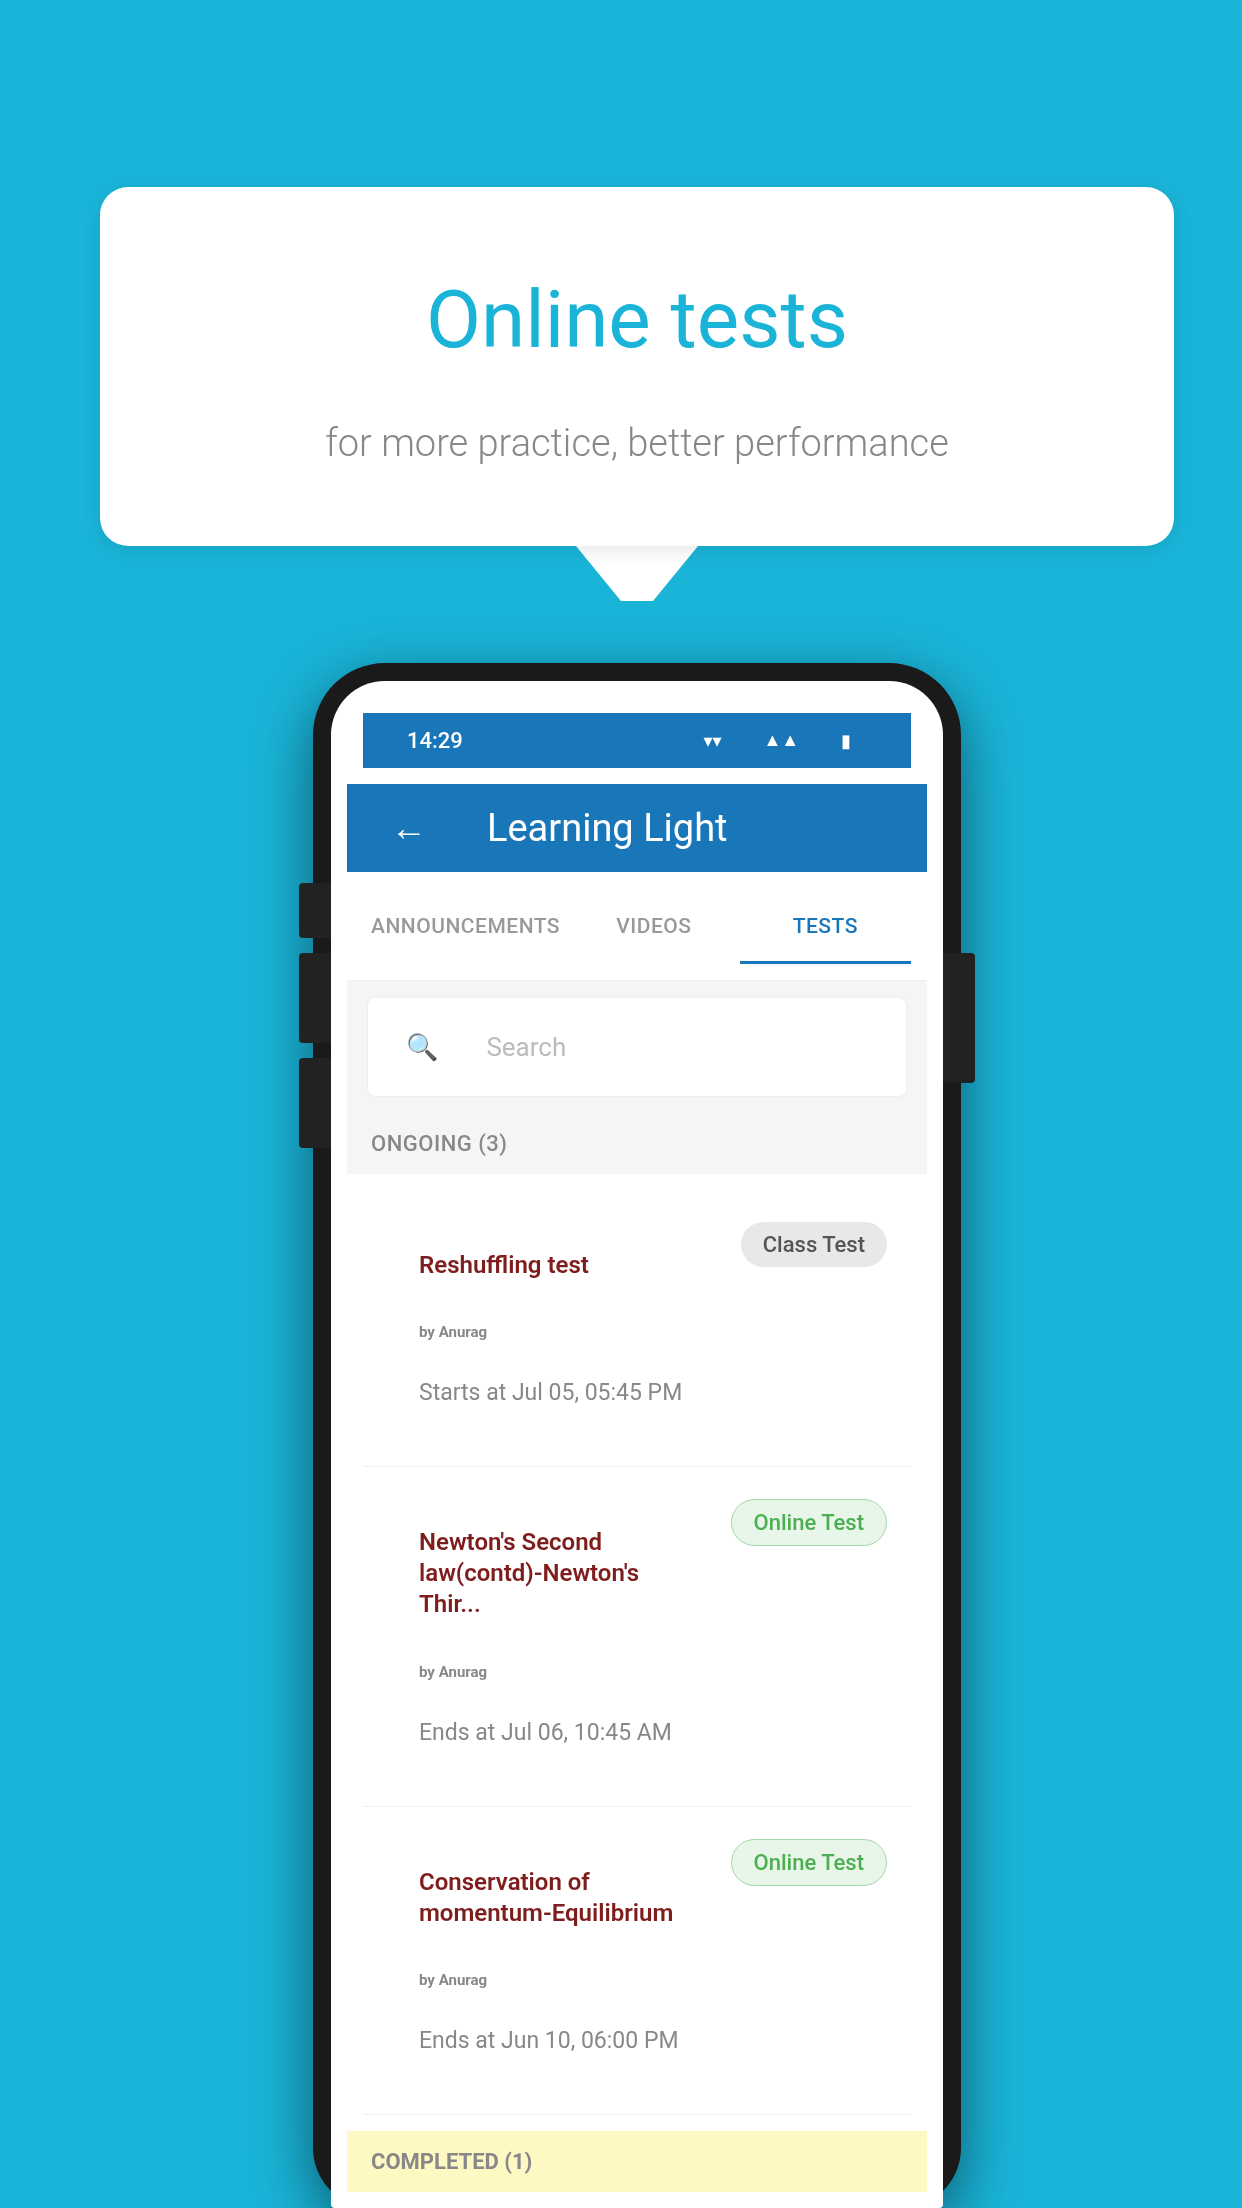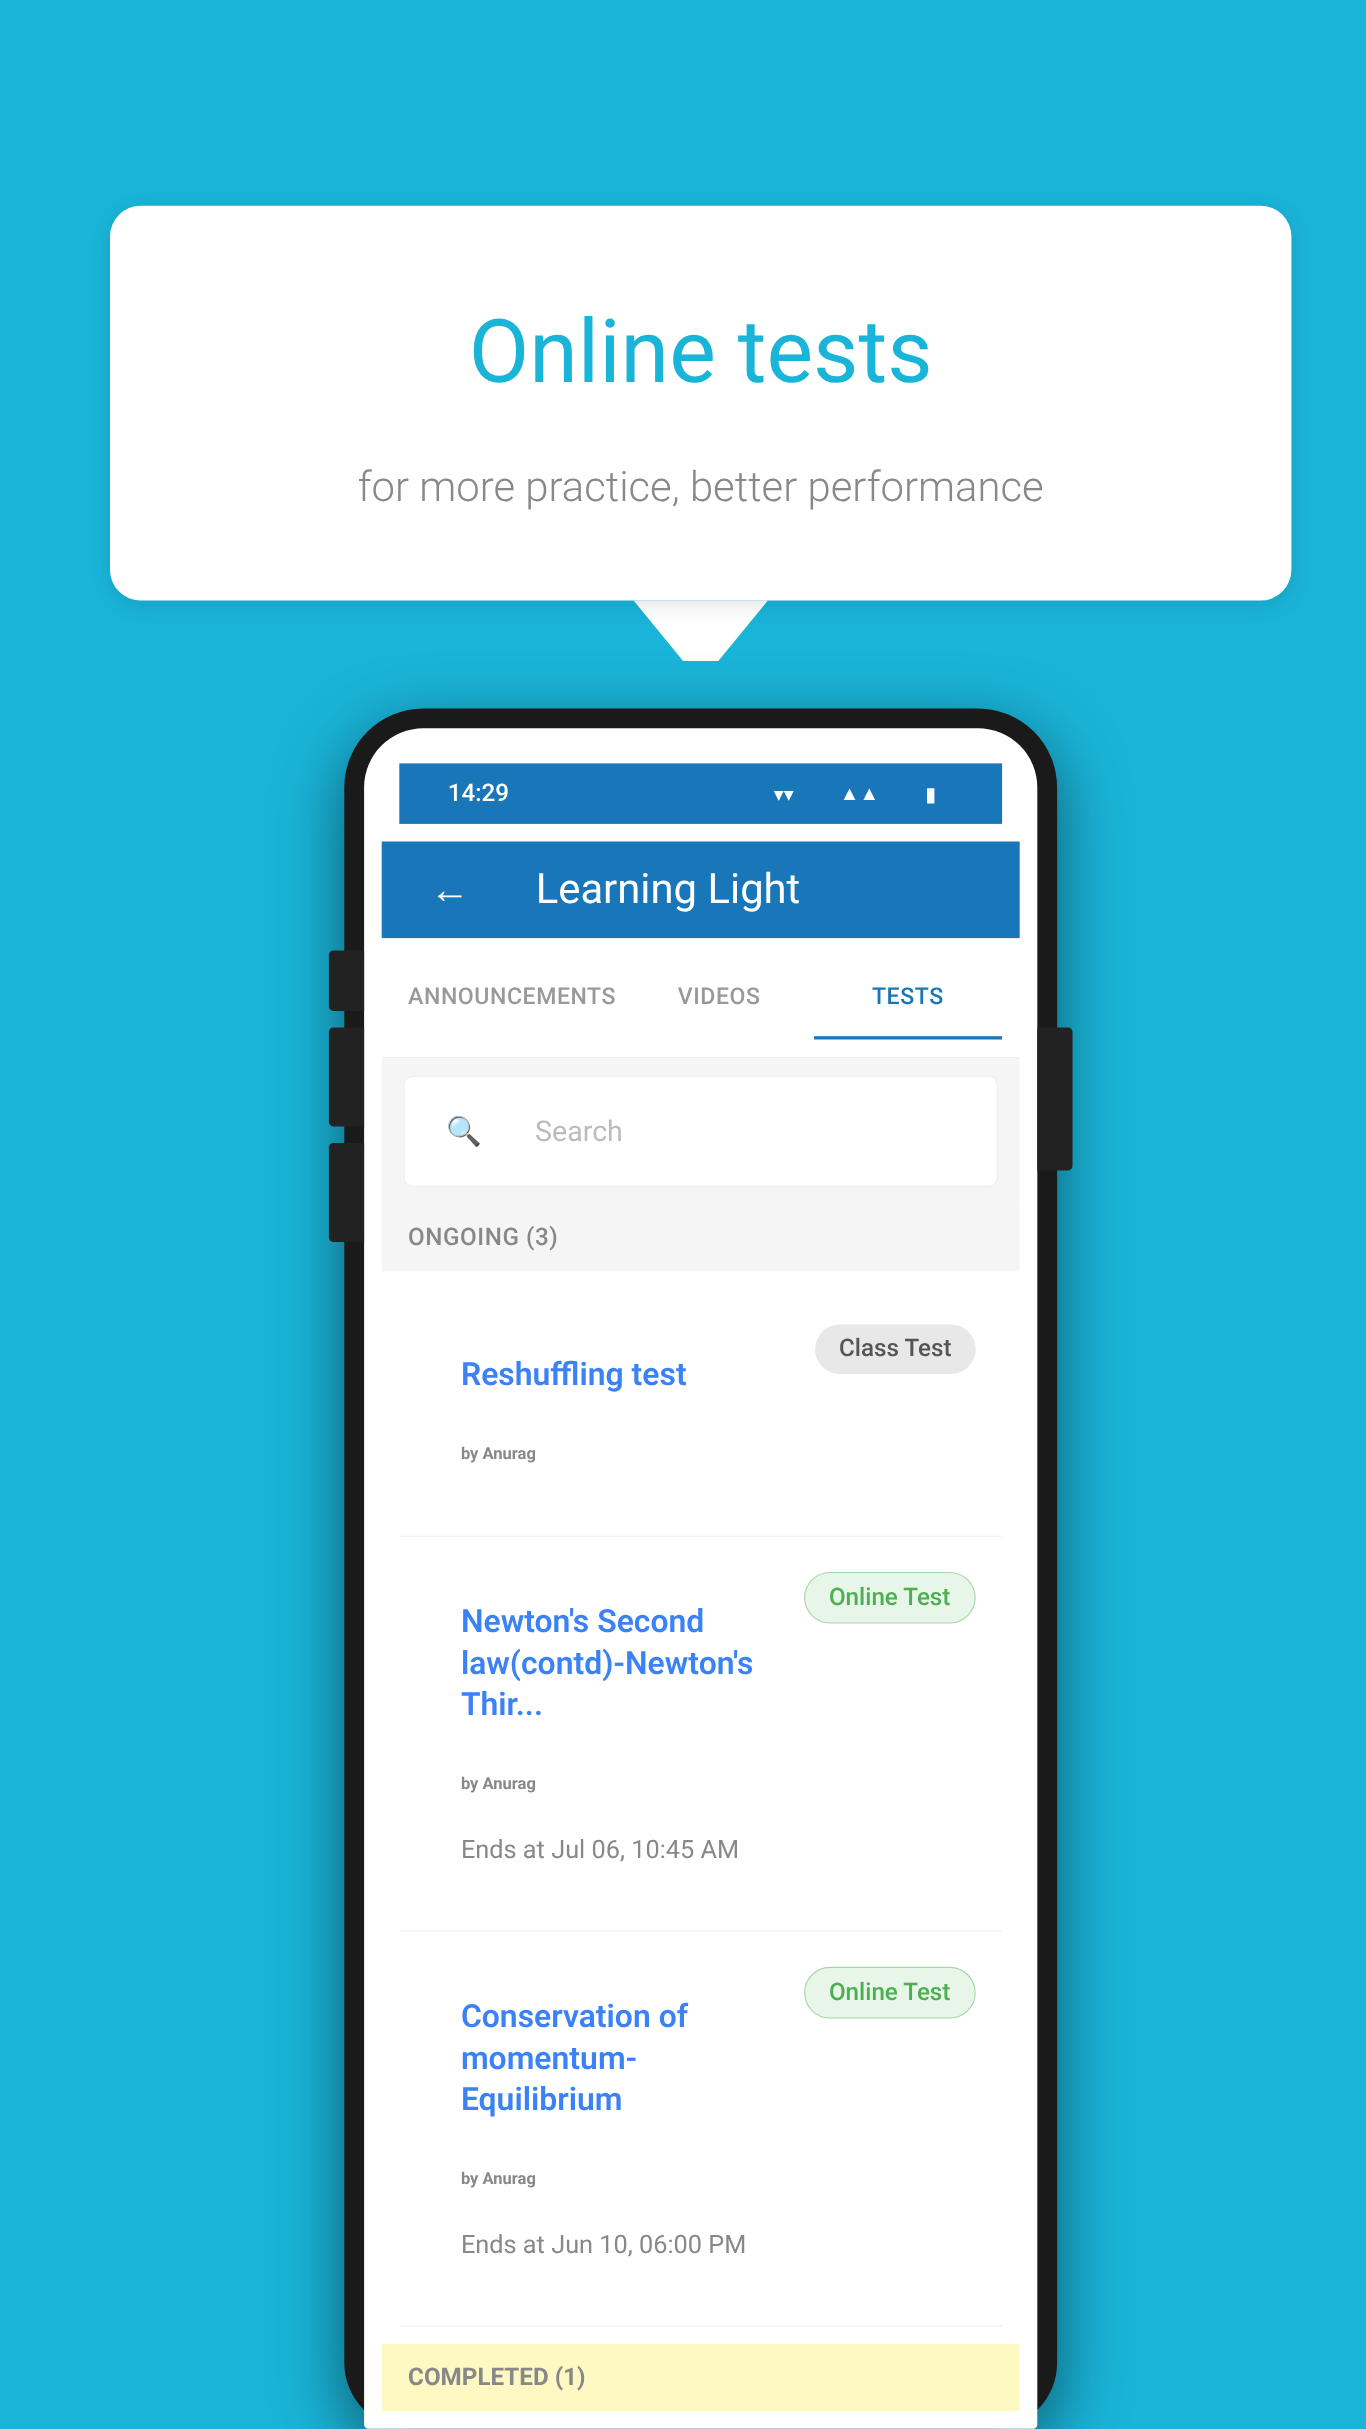--- a/index.html
+++ b/index.html
@@ -241,23 +241,23 @@
       justify-content: space-between;
       align-items: flex-start;
     }
 
     .test-info {
       flex: 1;
       padding-right: 16px;
     }
 
     .test-title {
-      font-size: 29px;
+      font-size: 24px;
       font-weight: 600;
-      color: #3b82f6;
+      color: #7f1d1d;
       margin-bottom: 10px;
       line-height: 1.3;
     }
 
     .test-by {
       font-size: 15px;
       color: #888;
       margin-bottom: 6px;
       font-weight: bold;
     }
@@ -350,20 +350,21 @@
       </div>
 
       <div class="section-header">ONGOING (3)</div>
 
       <div class="test-list">
 
         <div class="test-item">
           <div class="test-info">
             <div class="test-title">Reshuffling test</div>
             <div class="test-by">by Anurag</div>
+            <div class="test-time">Starts at  Jul 05, 05:45 PM</div>
           </div>
           <div class="test-badge badge-class">Class Test</div>
         </div>
 
         <div class="test-item">
           <div class="test-info">
             <div class="test-title">Newton's Second law(contd)-Newton's Thir...</div>
             <div class="test-by">by Anurag</div>
             <div class="test-time">Ends at  Jul 06, 10:45 AM</div>
           </div>

